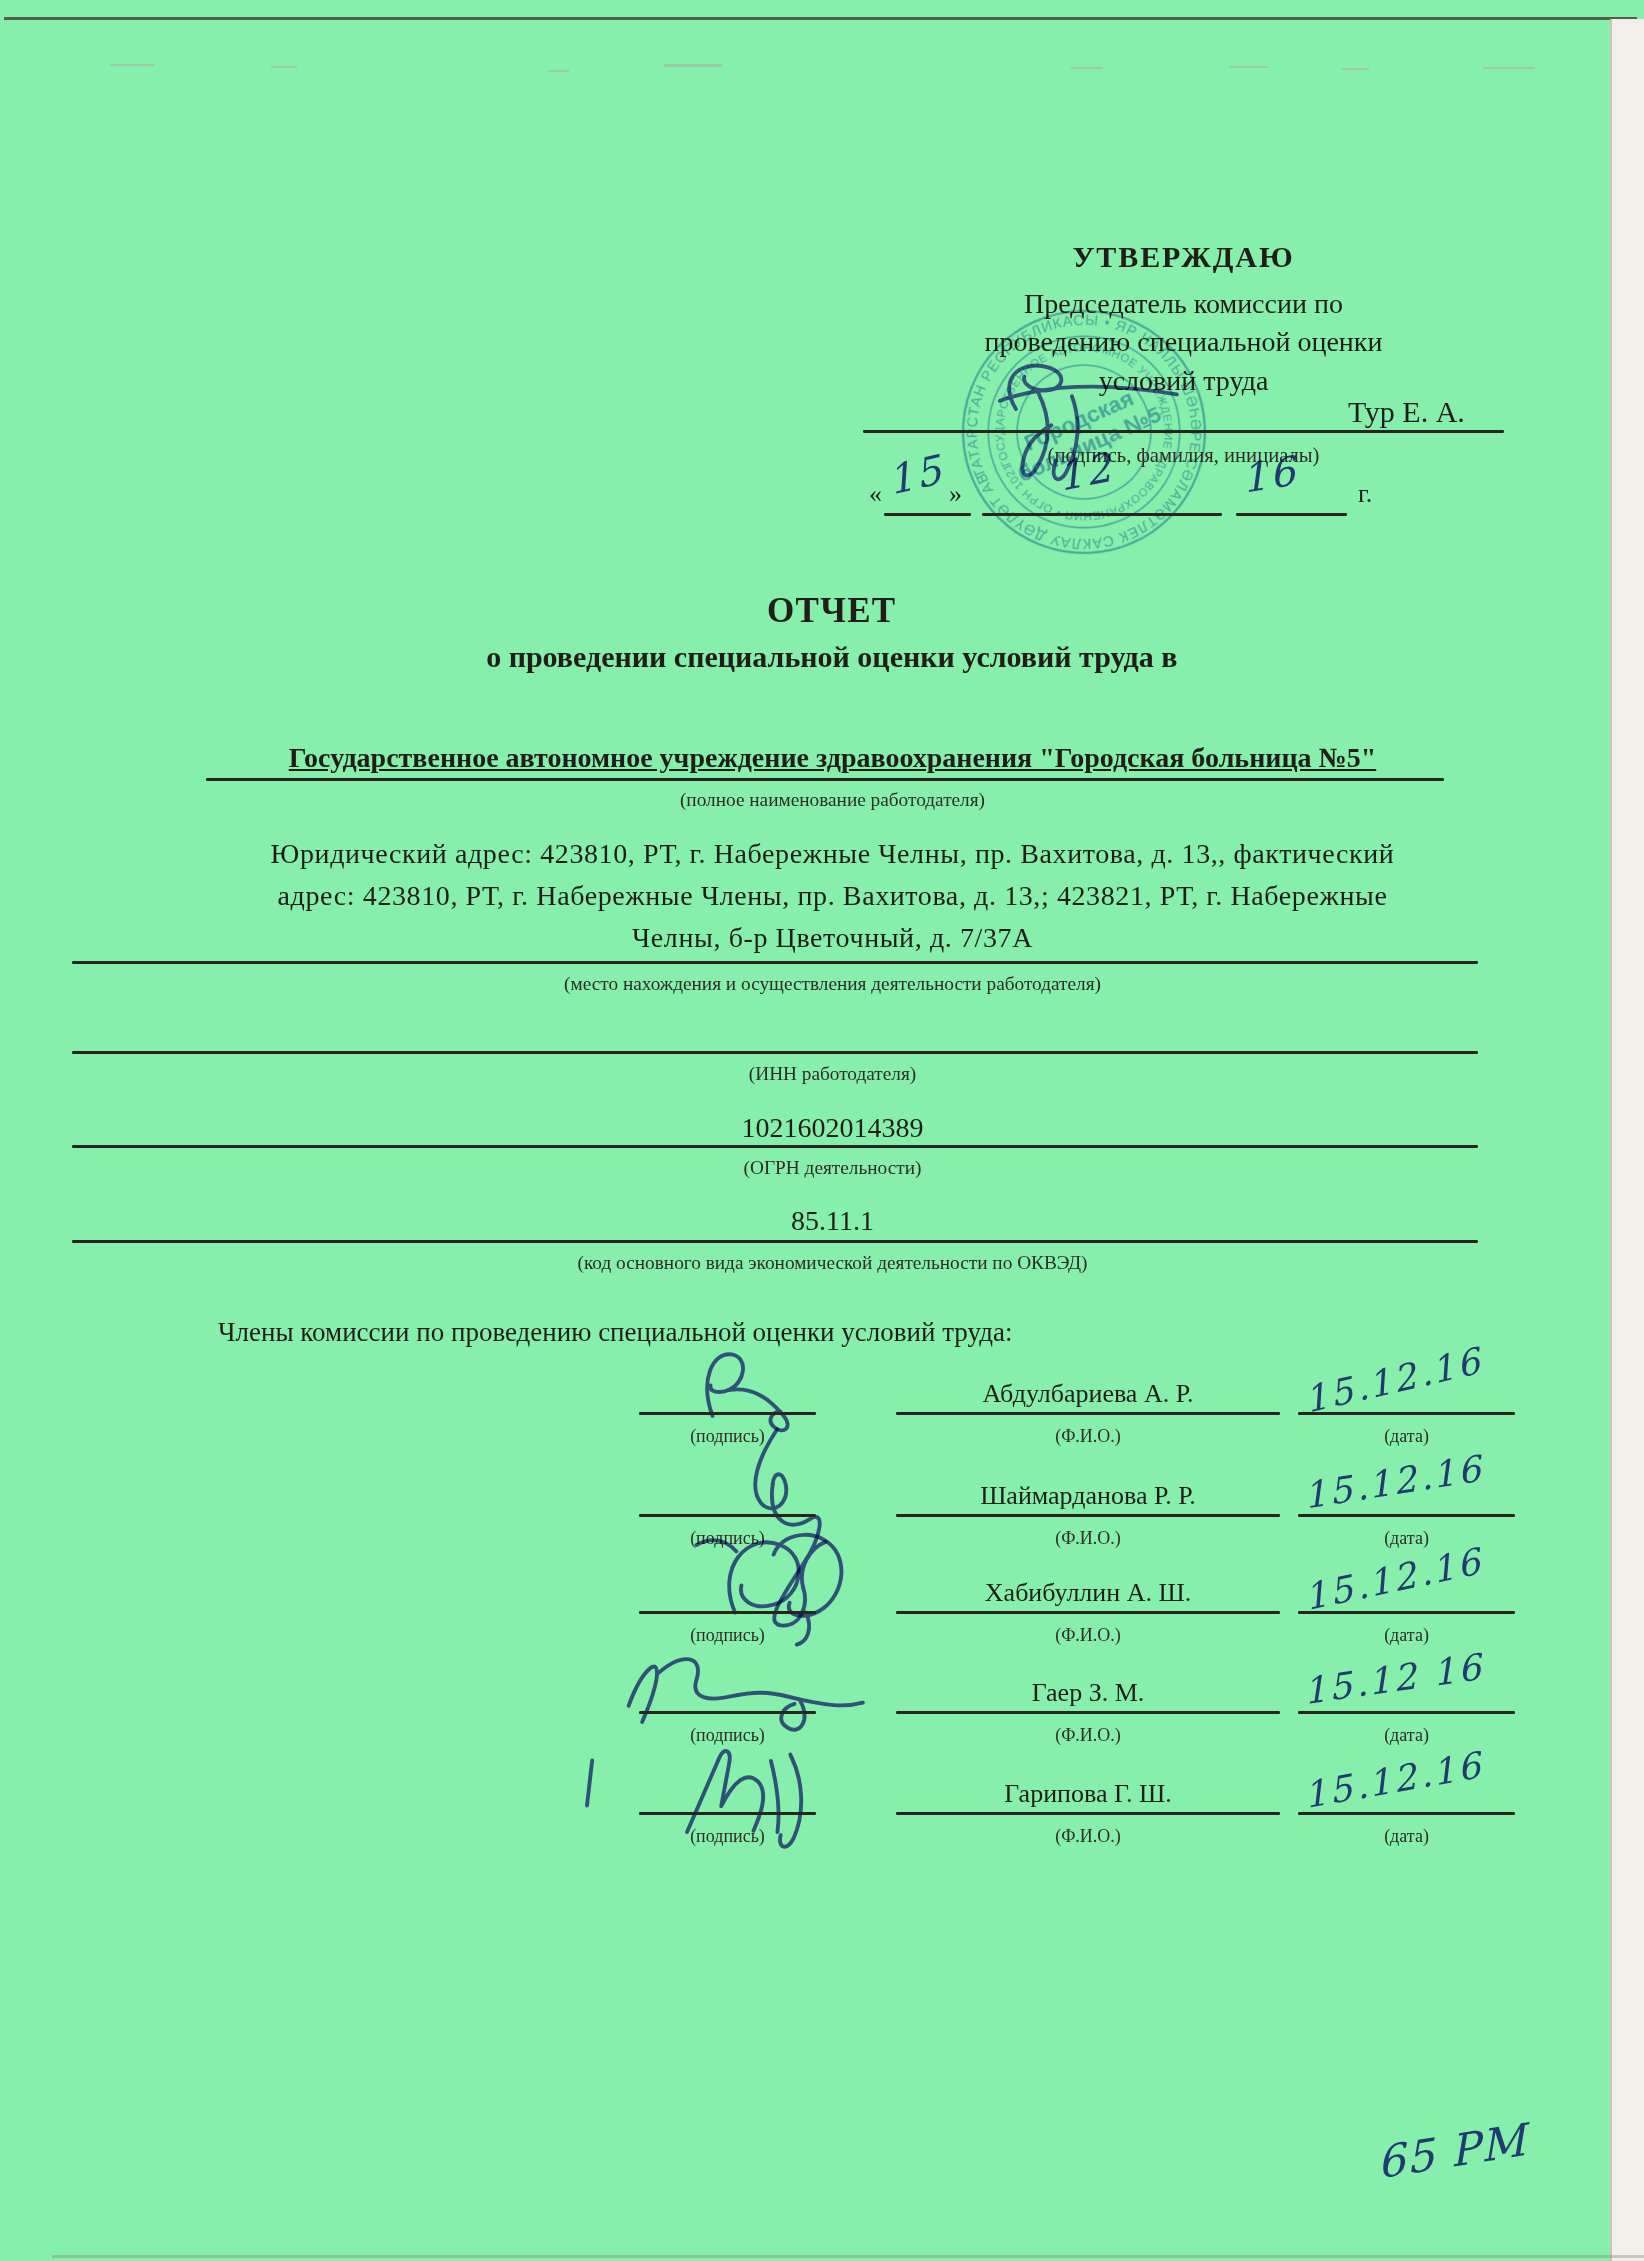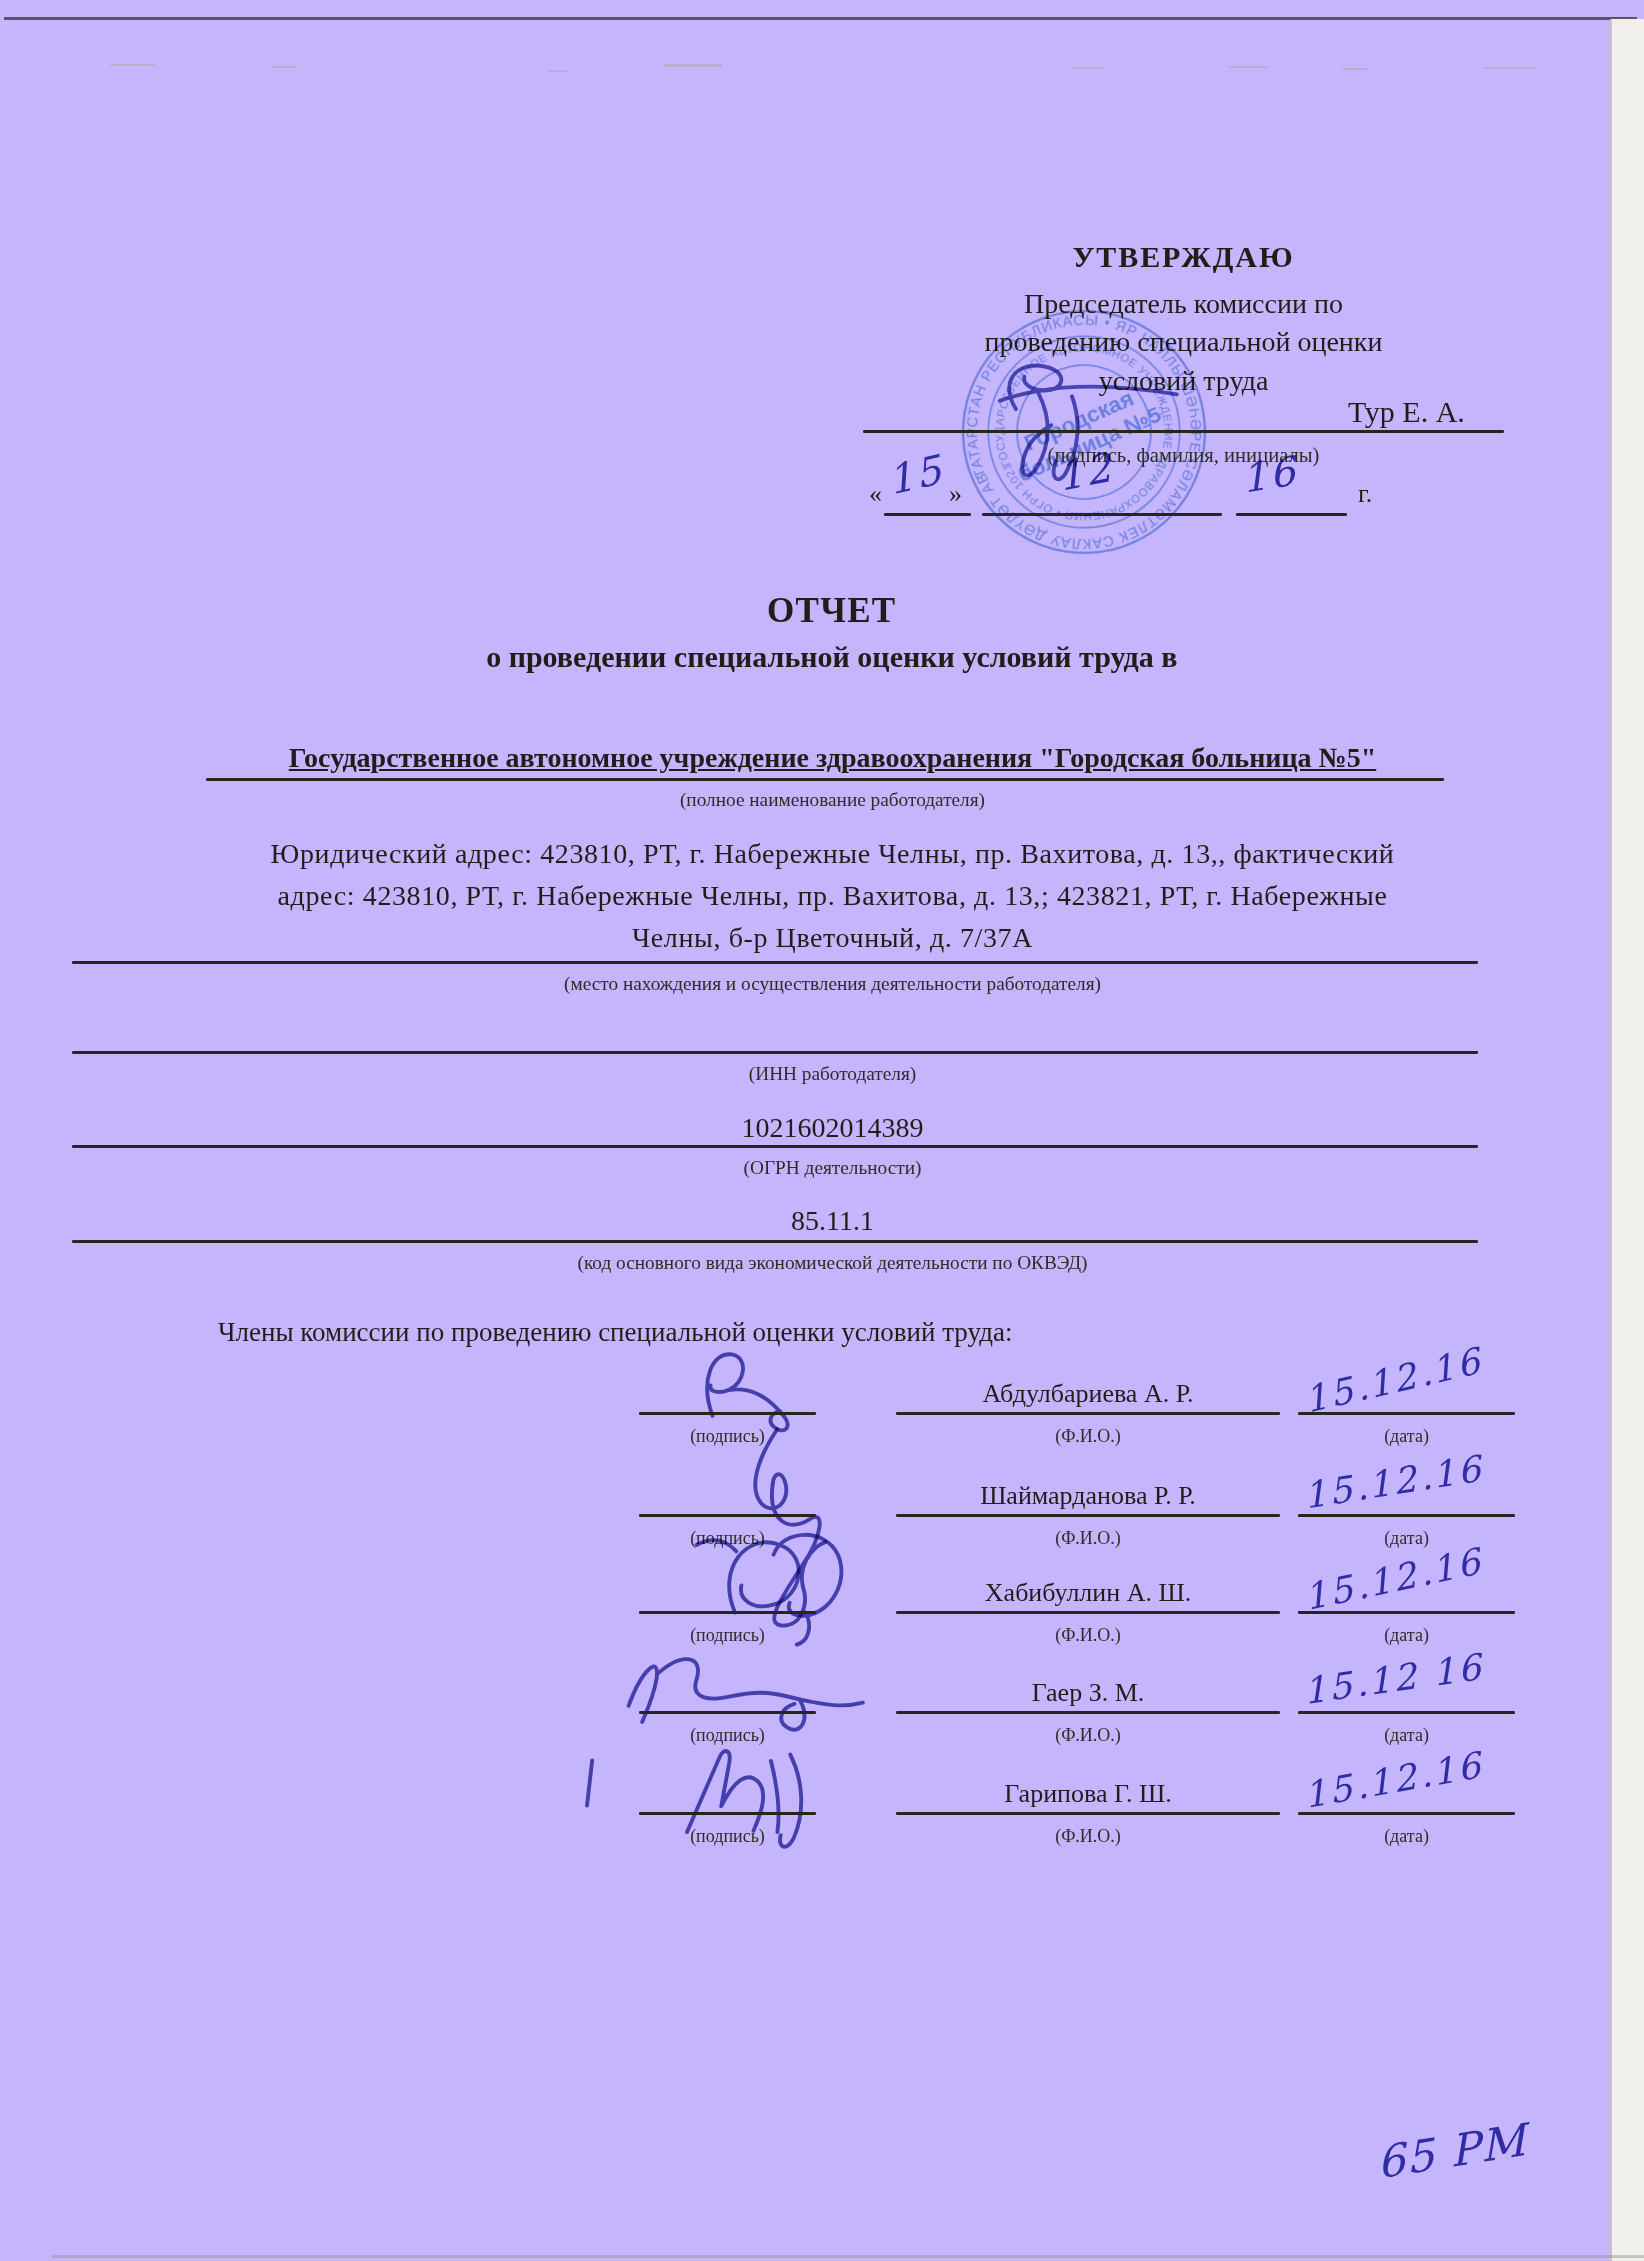--- a/index.html
+++ b/index.html
@@ -1,16 +1,16 @@
 <!DOCTYPE html>
 <html style="font-size:10.3px"><head>
 <meta charset="utf-8">
 <style>
   html,body{margin:0;padding:0;background:#dedcd6;}
-  .page{position:relative;width:1645px;height:2261px;background:#c4b5fd;
+  .page{position:relative;width:1645px;height:2261px;background:#86efac;
         font-family:"Liberation Serif",serif;color:#211e19;overflow:hidden;}
   .t{position:absolute;white-space:nowrap;}
   .c{text-align:center;white-space:normal;}
   .b{font-weight:bold;}
   .cap{position:absolute;font-size:19.3px;color:#2f2c28;text-align:center;white-space:nowrap;}
   .line{position:absolute;height:2.6px;background:#28251f;border-radius:1.3px;}
   .hw{position:absolute;font-family:"DejaVu Serif",serif;font-style:italic;
       color:#3e3ea6;white-space:nowrap;letter-spacing:2.6px;mix-blend-mode:multiply;}
   svg.sig{position:absolute;mix-blend-mode:multiply;opacity:.92;overflow:visible;}
   .sig path{fill:none;stroke:#4a4aa8;stroke-width:6;stroke-linecap:round;stroke-linejoin:round;}
@@ -97,21 +97,21 @@
   <div class="t" style="left:1358px;top:479px;font-size:26px;">г.</div>
 
   <div class="t c b" style="left:19.3px;top:591px;width:1625px;font-size:35px;letter-spacing:1.3px;">ОТЧЕТ</div>
   <div class="t c b" style="left:19.3px;top:640px;width:1625px;font-size:30px;">о проведении специальной оценки условий труда в</div>
 
   <div class="t c b" style="left:39px;top:742px;width:1587px;font-size:28px;text-decoration:underline;">Государственное автономное учреждение здравоохранения "Городская больница №5"</div>
   <div class="line" style="left:206px;top:778px;width:1238px;"></div>
   <div class="cap" style="left:39px;top:789px;width:1587px;">(полное наименование работодателя)</div>
 
   <div class="t c" style="left:97px;top:838px;width:1471px;font-size:28px;letter-spacing:0.6px;">Юридический адрес: 423810, РТ, г. Набережные Челны, пр. Вахитова, д. 13,, фактический</div>
-  <div class="t c" style="left:97px;top:880px;width:1471px;font-size:28px;letter-spacing:0.6px;">адрес: 423810, РТ, г. Набережные Челны, пр. Вахитова, д. 13,;  423821, РТ, г. Набережные</div>
+  <div class="t c" style="left:97px;top:880px;width:1471px;font-size:28px;letter-spacing:0.6px;">адрес: 423810, РТ, г. Набережные Члены, пр. Вахитова, д. 13,;  423821, РТ, г. Набережные</div>
   <div class="t c" style="left:97px;top:922px;width:1471px;font-size:28px;letter-spacing:0.6px;">Челны, б-р Цветочный, д. 7/37А</div>
   <div class="line" style="left:72px;top:961px;width:1406px;"></div>
   <div class="cap" style="left:39px;top:973px;width:1587px;">(место нахождения и осуществления деятельности работодателя)</div>
 
   <div class="line" style="left:72px;top:1051px;width:1406px;"></div>
   <div class="cap" style="left:39px;top:1063px;width:1587px;">(ИНН работодателя)</div>
 
   <div class="t c" style="left:39px;top:1112px;width:1587px;font-size:28px;">1021602014389</div>
   <div class="line" style="left:72px;top:1145px;width:1406px;"></div>
   <div class="cap" style="left:39px;top:1157px;width:1587px;">(ОГРН деятельности)</div>

